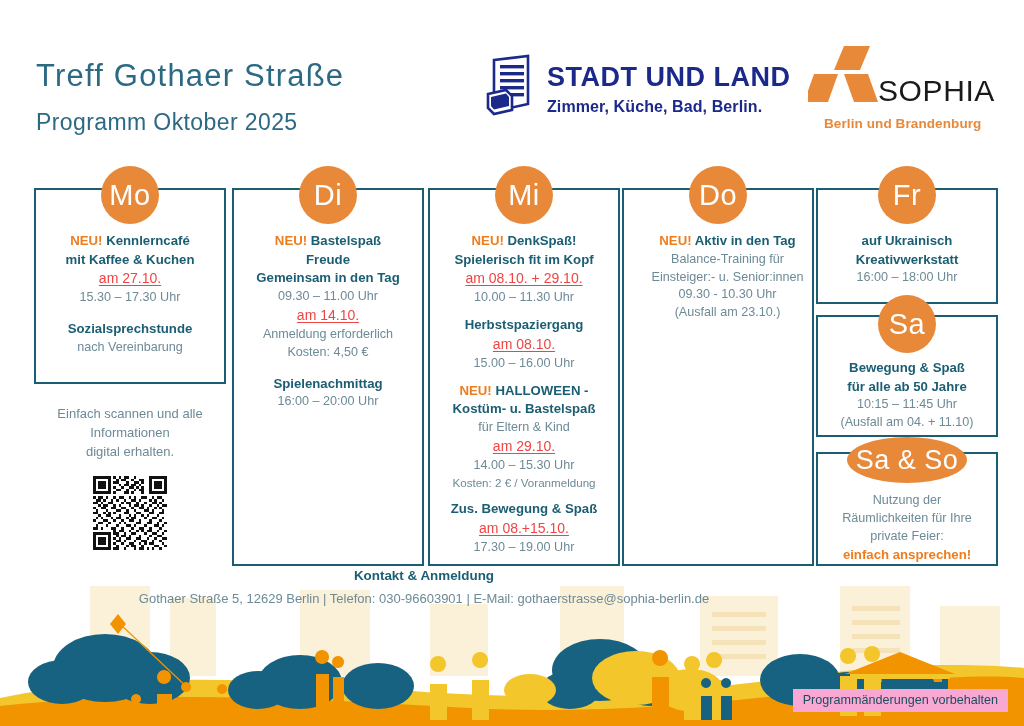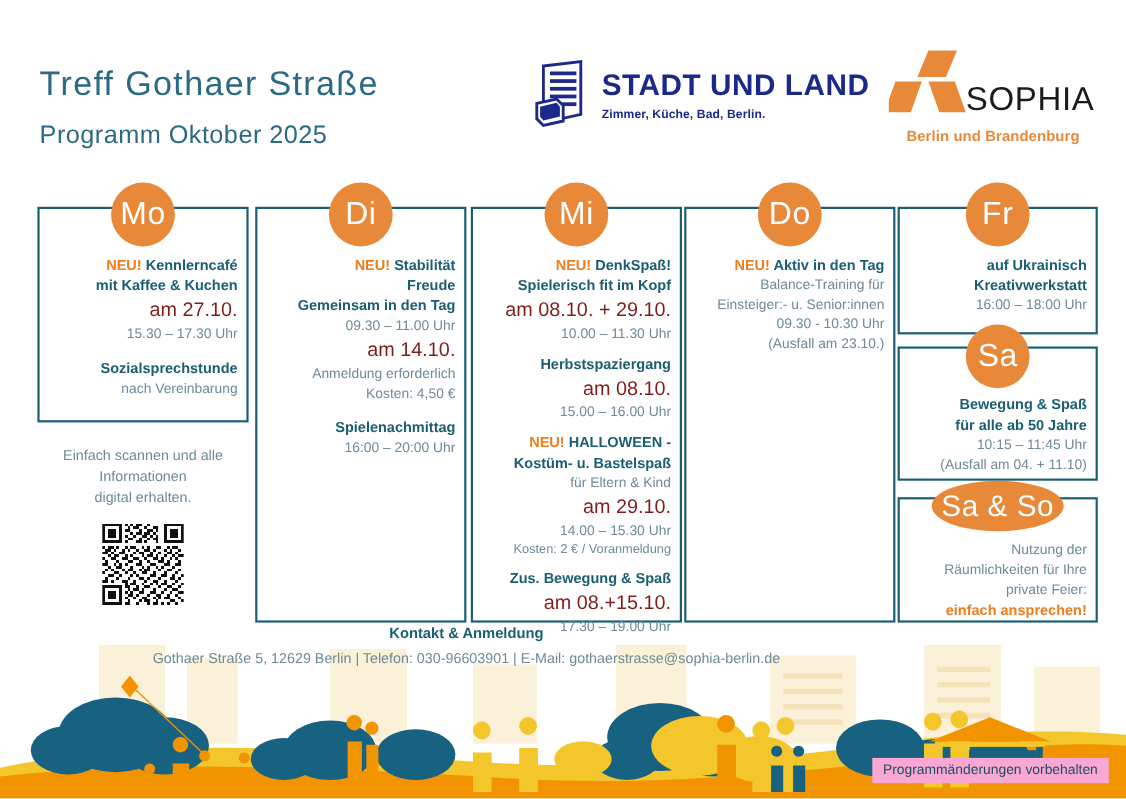--- a/index.html
+++ b/index.html
@@ -26,21 +26,21 @@
 
   
   .sul-logo { position: absolute; left: 484px; top: 52px; width: 282px; height: 82px; }
   .sul-mark { position: absolute; left: 0; top: 2px; width: 56px; height: 62px; }
   .sul-text { position: absolute; left: 63px; top: 12px; }
   .sul-name {
     font-size: 27px; font-weight: bold; color: #1b2a8a;
     letter-spacing: .5px; white-space: nowrap; line-height: 1;
   }
   .sul-tag {
-    font-size: 11px; font-weight: bold; color: #1b2a8a;
+    font-size: 16px; font-weight: bold; color: #1b2a8a;
     margin-top: 7px; white-space: nowrap; letter-spacing: .1px;
   }
 
   
   .sophia-logo { position: absolute; left: 800px; top: 44px; width: 200px; height: 92px; }
   .sophia-mark { position: absolute; left: 8px; top: 0px; width: 84px; height: 62px; }
   .sophia-name {
     position: absolute; left: 78px; top: 30px;
     font-size: 30px; color: #1a1a1a; letter-spacing: .6px; white-space: nowrap;
   }
@@ -65,32 +65,32 @@
     display: flex; align-items: center; justify-content: center;
     font-size: 29px; font-weight: 400; letter-spacing: .5px;
     z-index: 5;
     line-height: 1;
   }
   .day-badge.wide { border-radius: 50%; font-size: 27px; }
 
   .content { padding: 0 8px; }
 
   
-  .ev { margin-top: 0; text-align: right; }
+  .ev { margin-top: 0; }
   .ev-title {
     font-size: 13.2px; font-weight: bold; color: #1b5e73;
     line-height: 1.42;
   }
   .ev-title .neu { color: #ED7D1E; }
   .ev-sub {
     font-size: 12.6px; color: #6d8a97; line-height: 1.42;
   }
   .ev-date {
-    font-size: 18px; color: #7f1d1d; line-height: 1.42;
-    text-underline-offset: 2px;
+    font-size: 14px; color: #ef4444; line-height: 1.42;
+    text-decoration: underline; text-underline-offset: 2px;
   }
   .ev-small { font-size: 11.6px; color: #6d8a97; line-height: 1.42; }
   .gap { height: 13px; }
   .gap-sm { height: 9px; }
 
   
   .qr-area { position: absolute; left: 34px; top: 405px; width: 192px; text-align: center; }
   .qr-caption { font-size: 13px; color: #6d8a97; line-height: 1.45; }
   .qr-img { margin: 14px auto 0; width: 74px; height: 74px; display: block; }
 
@@ -381,21 +381,21 @@
         <rect x="21" y="28" width="1" height="1"></rect>
           <rect x="23" y="28" width="1" height="1"></rect>
         <rect x="26" y="28" width="1" height="1"></rect>
       </g>
     </svg>
   </div>
 
   <div class="day-box" style="left:232px; top:188px; width:192px; height:378px;">
     <div class="content" style="padding-top:42px;">
       <div class="ev">
-        <div class="ev-title"><span class="neu">NEU!</span><span> Stabilität</span></div>
+        <div class="ev-title"><span class="neu">NEU!</span><span> Bastelspaß</span></div>
         <div class="ev-title">Freude</div>
         <div class="ev-title">Gemeinsam in den Tag</div>
         <div class="ev-sub">09.30 – 11.00 Uhr</div>
         <div class="ev-date">am 14.10.</div>
         <div class="ev-sub">Anmeldung erforderlich</div>
         <div class="ev-sub">Kosten: 4,50 €</div>
       </div>
       <div class="gap"></div>
       <div class="ev">
         <div class="ev-title">Spielenachmittag</div>

